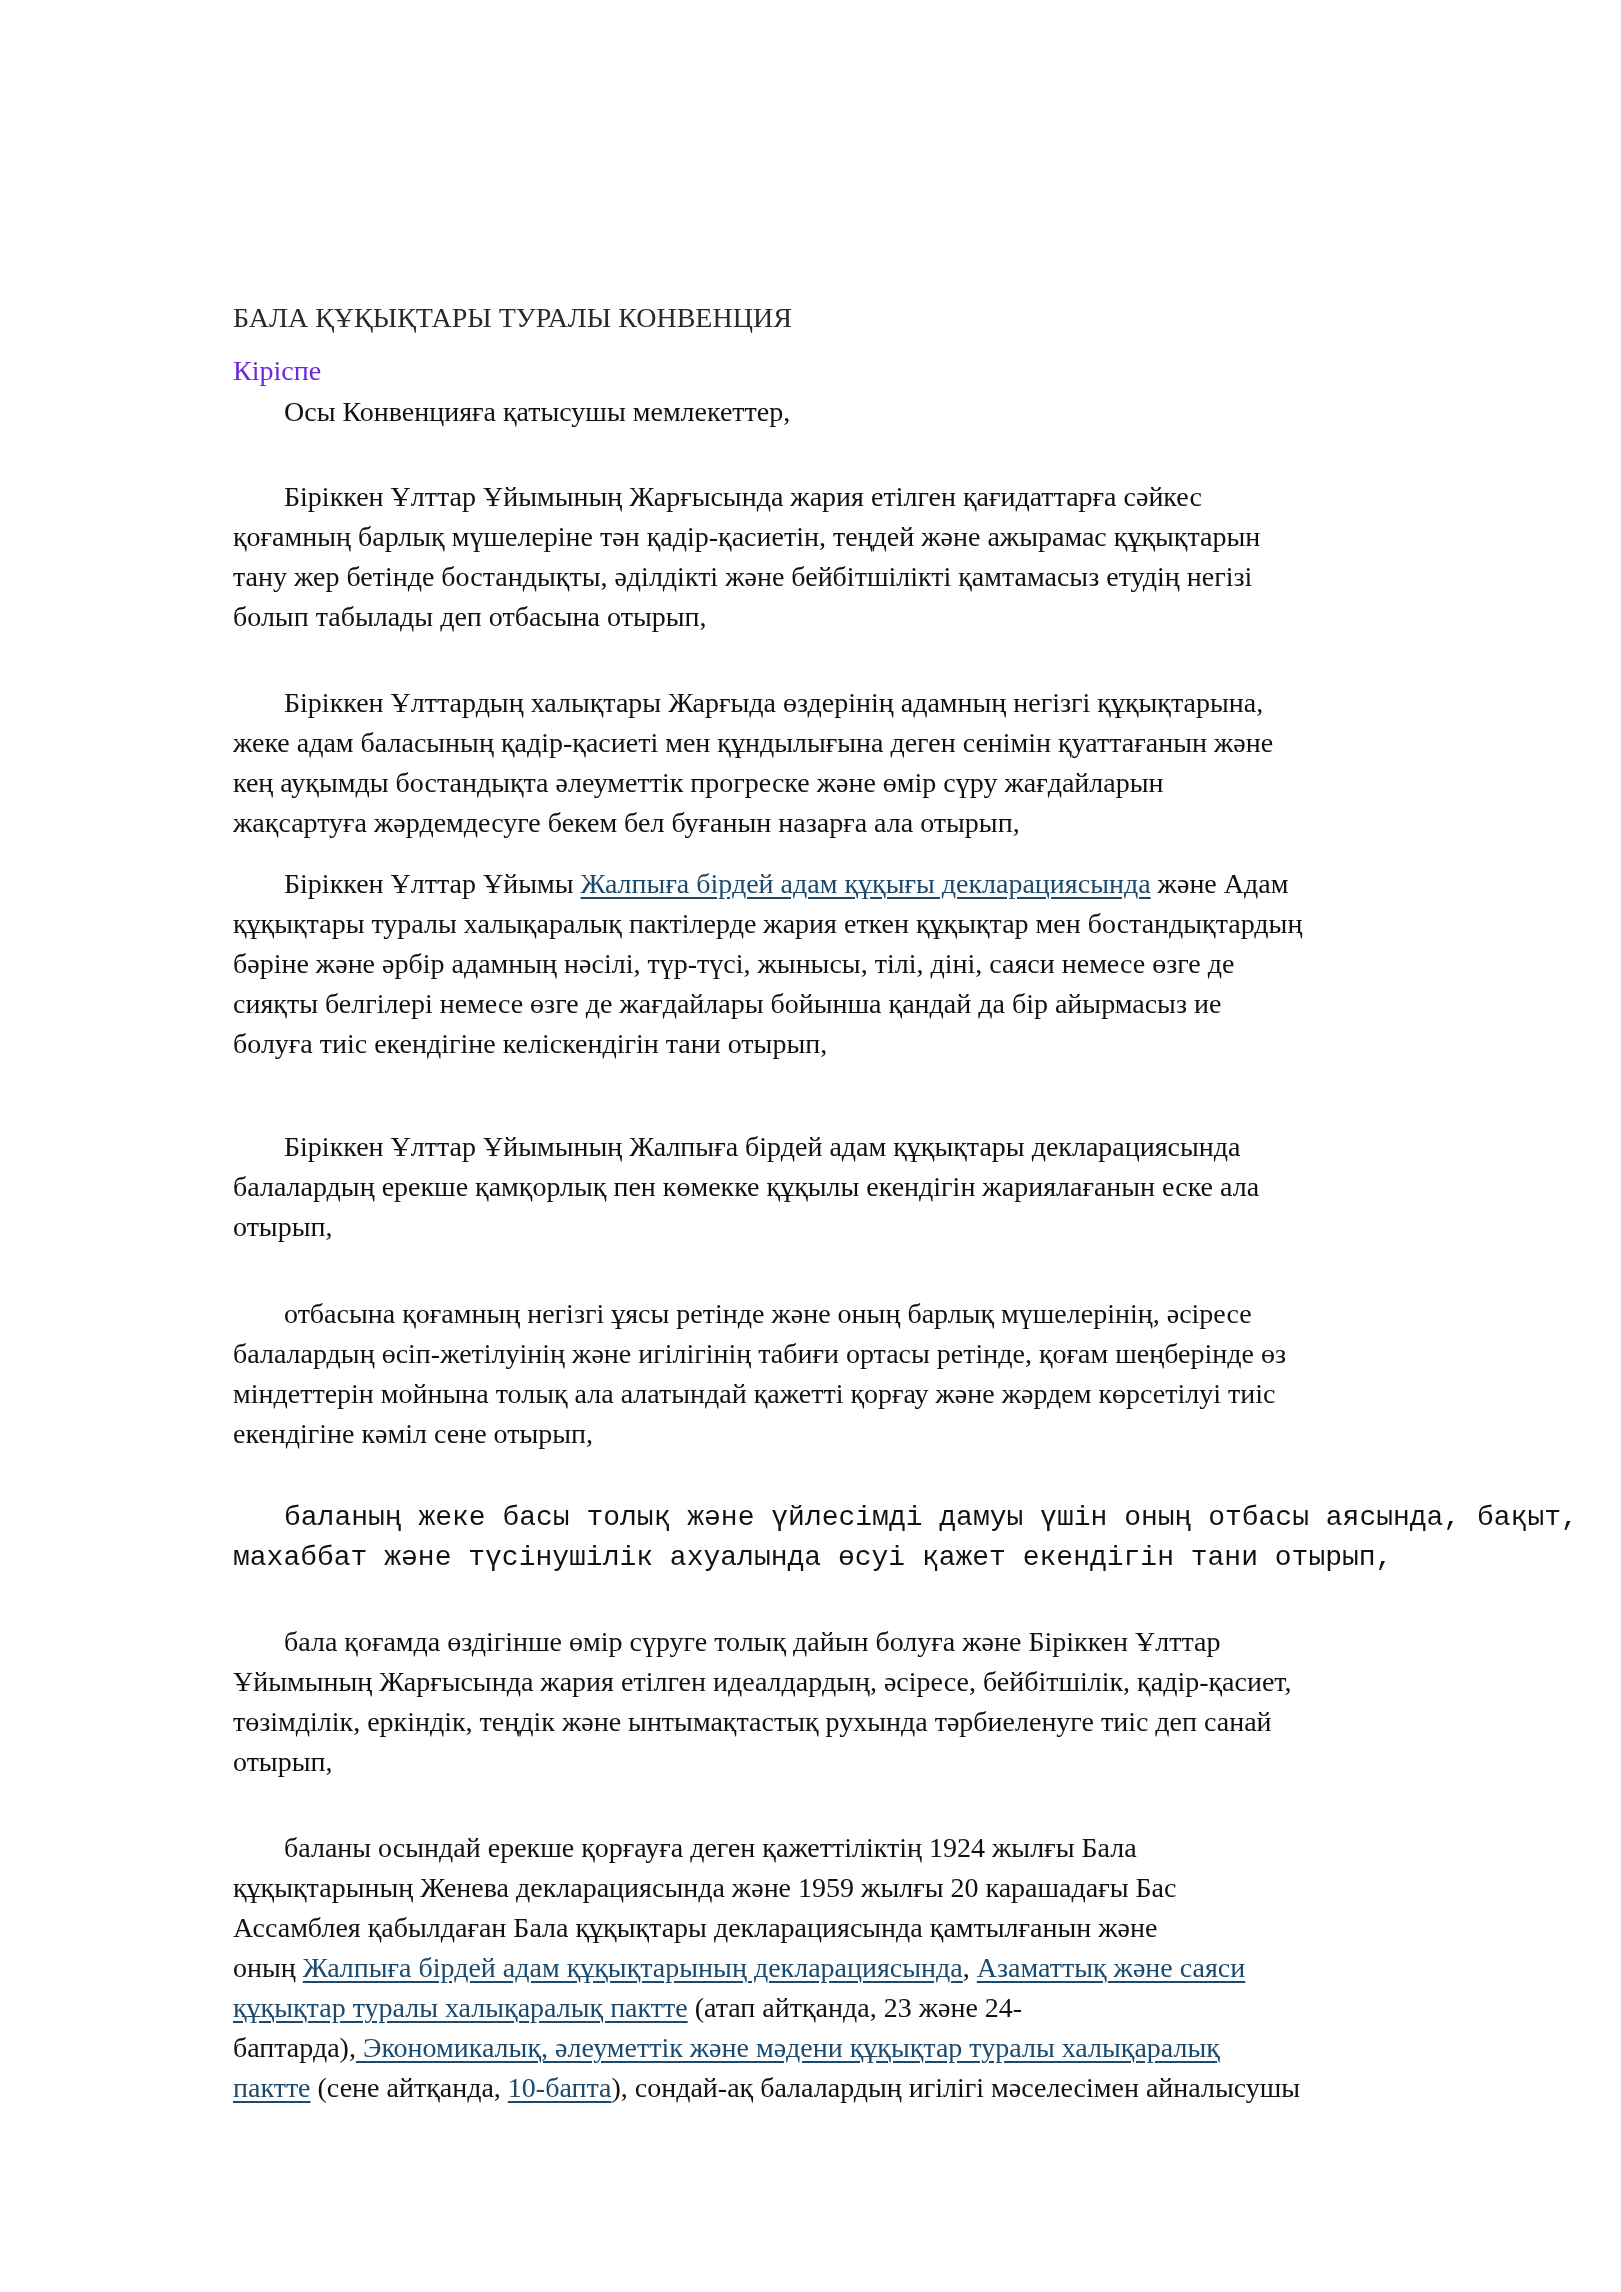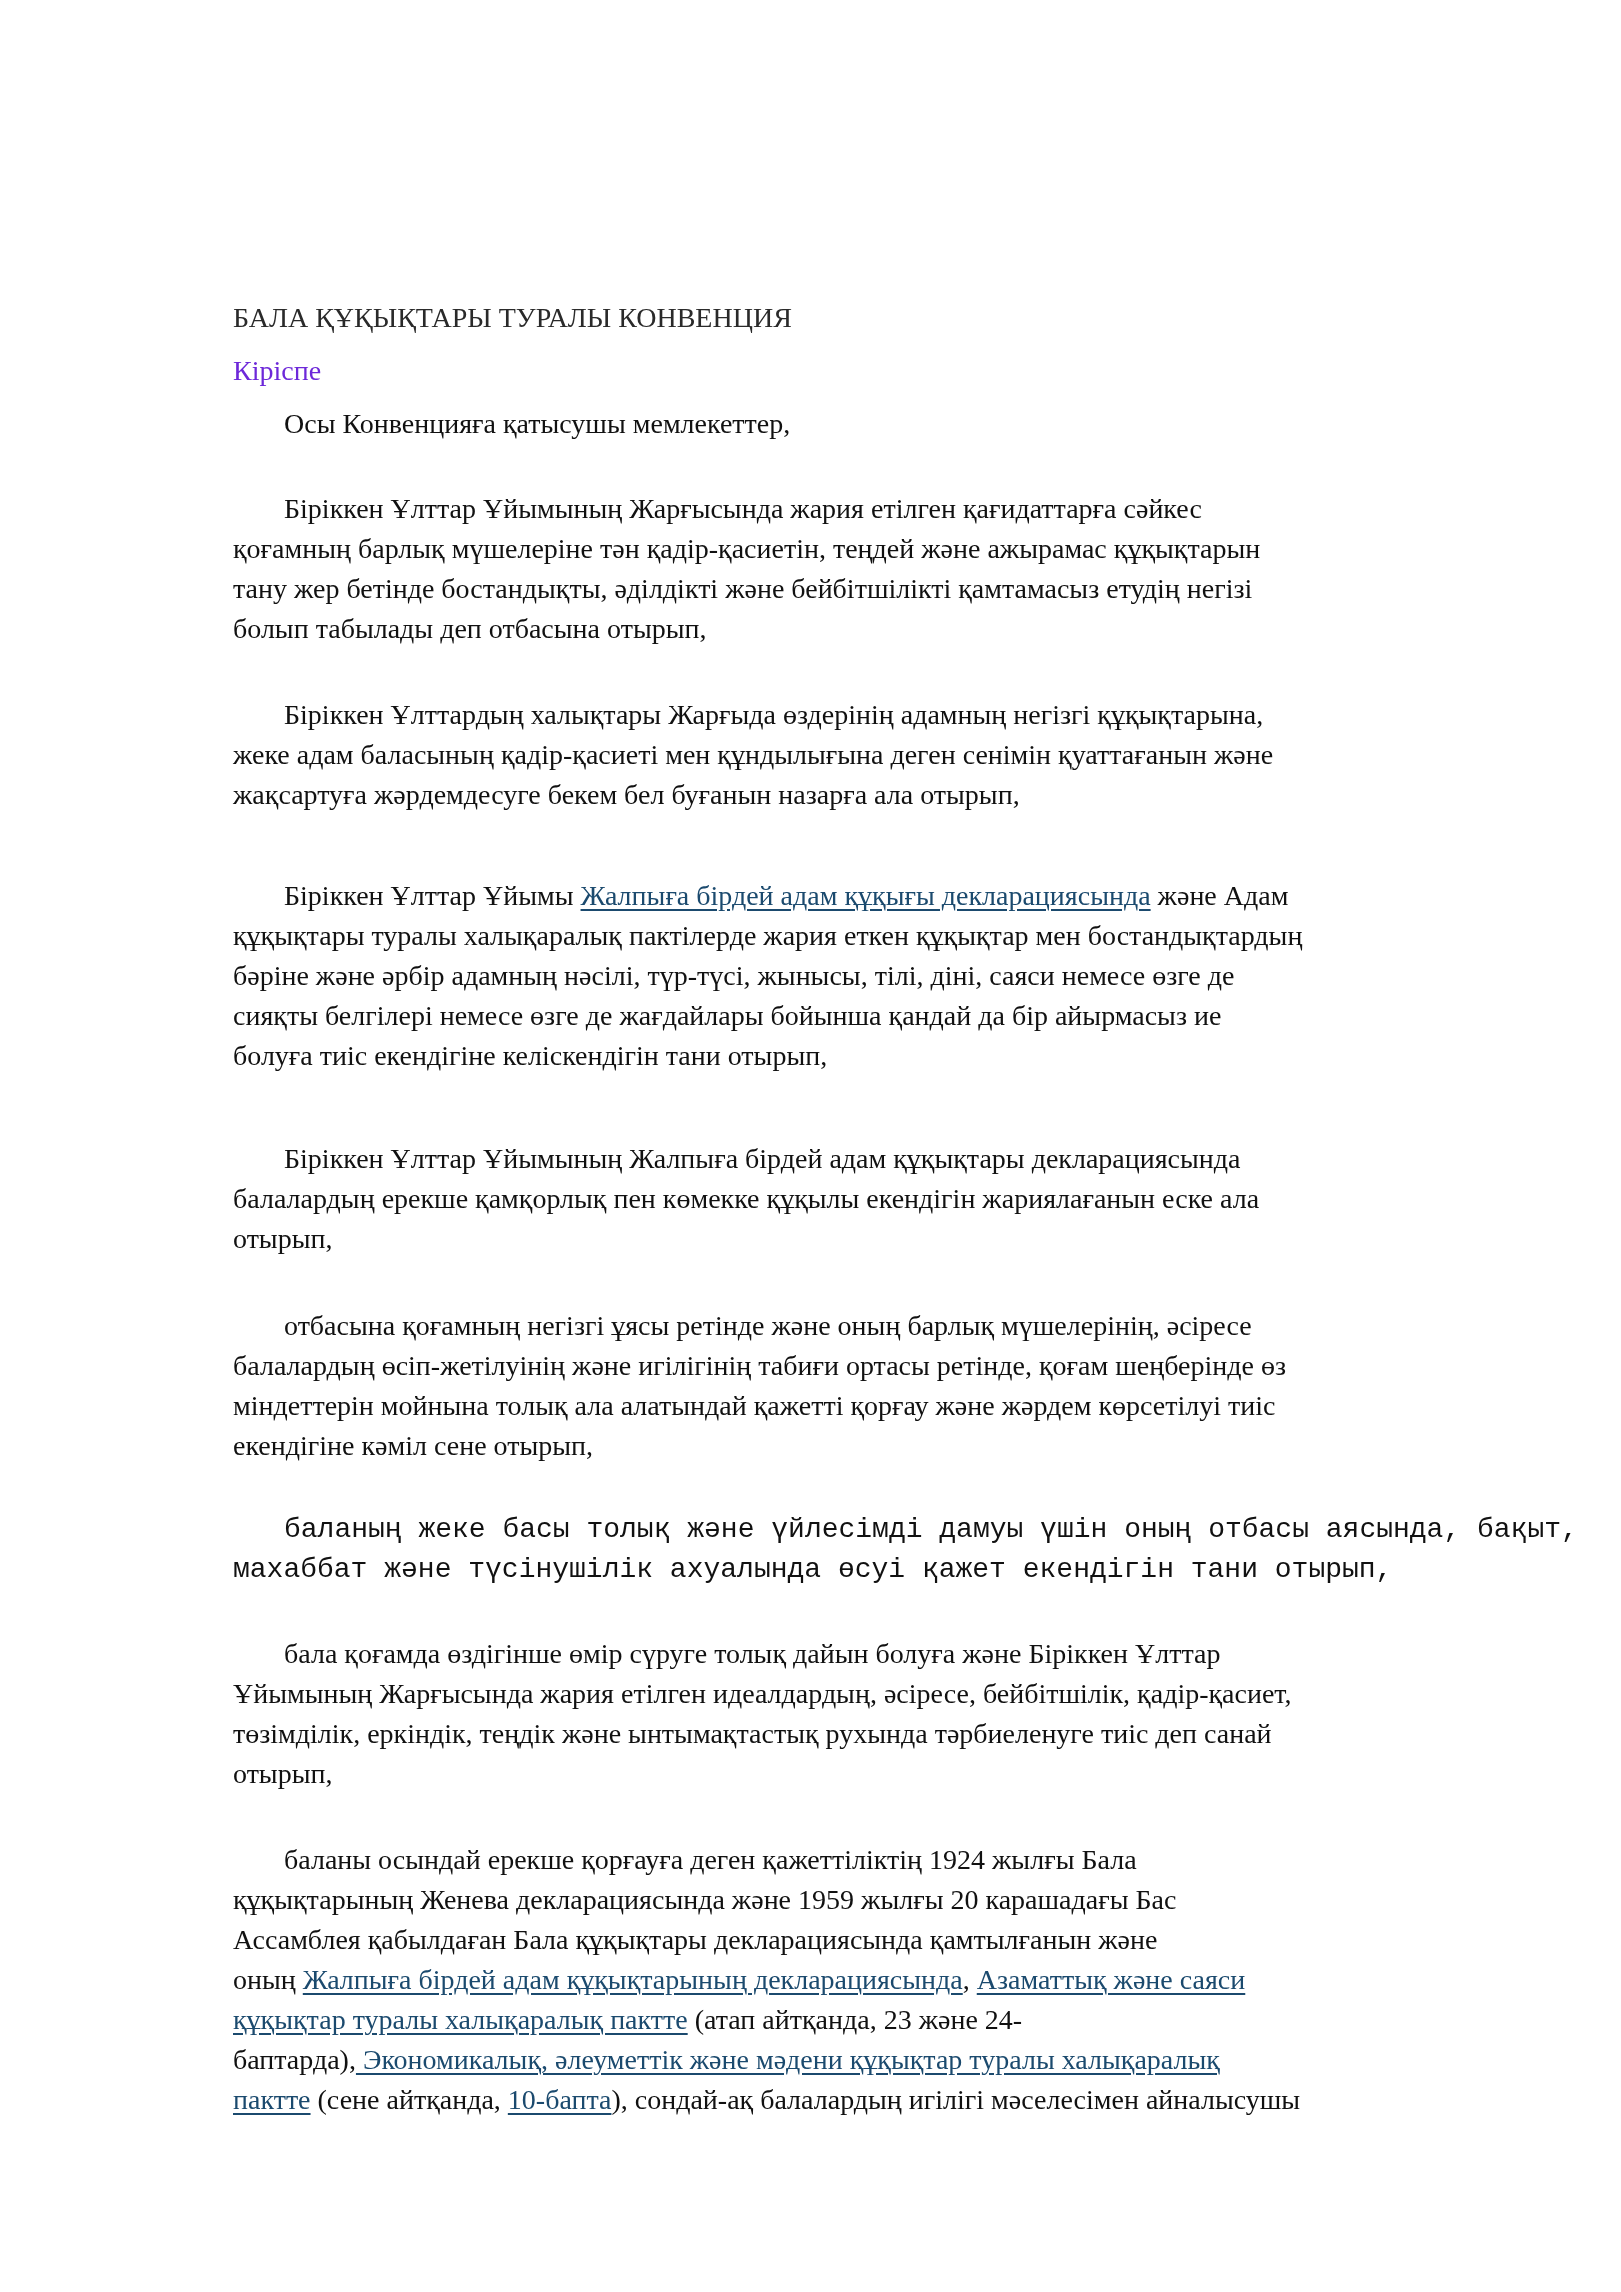--- a/index.html
+++ b/index.html
@@ -4,21 +4,21 @@
 <style>
   html, body { margin: 0; padding: 0; background: #ffffff; }
   body { width: 1621px; height: 2293px; position: relative; overflow: hidden; }
   .page {
     position: absolute; left: 233px; top: 0; width: 1294px;
     font-family: "Liberation Serif", "DejaVu Serif", serif;
     font-size: 28px; color: #111111;
   }
   .title { position: absolute; top: 302px; left: 0; color: #2a2a2a; white-space: nowrap; }
   .subtitle { position: absolute; top: 355px; left: 0; color: #6d28d9; white-space: nowrap; }
-  .para { position: absolute; left: 0; width: 1294px; line-height: 40px; margin-top: 12px; }
+  .para { position: absolute; left: 0; width: 1294px; line-height: 40px; }
   .line { display: block; white-space: nowrap; }
   .indent { padding-left: 51px; }
   a.link { color: #1b4a6e; text-decoration: underline; text-decoration-thickness: 2px; text-underline-offset: 3.9px; }
 </style>
 </head>
 <body>
 
 <div class="page">
 
   <div class="title">БАЛА ҚҰҚЫҚТАРЫ ТУРАЛЫ КОНВЕНЦИЯ</div>
@@ -31,20 +31,21 @@
   <div class="para" style="top:477px;">
     <span class="line indent">Біріккен Ұлттар Ұйымының Жарғысында жария етілген қағидаттарға сәйкес</span>
     <span class="line">қоғамның барлық мүшелеріне тән қадір-қасиетін, теңдей және ажырамас құқықтарын</span>
     <span class="line">тану жер бетінде бостандықты, әділдікті және бейбітшілікті қамтамасыз етудің негізі</span>
     <span class="line">болып табылады деп отбасына отырып,</span>
   </div>
 
   <div class="para" style="top:683px;">
     <span class="line indent">Біріккен Ұлттардың халықтары Жарғыда өздерінің адамның негізгі құқықтарына,</span>
     <span class="line">жеке адам баласының қадір-қасиеті мен құндылығына деген сенімін қуаттағанын және</span>
+    <span class="line">кең ауқымды бостандықта әлеуметтік прогреске және өмір сүру жағдайларын</span>
     <span class="line">жақсартуға жәрдемдесуге бекем бел буғанын назарға ала отырып,</span>
   </div>
 
   <div class="para" style="top:864px;">
     <span class="line indent"><span>Біріккен Ұлттар Ұйымы </span><a class="link">Жалпыға бірдей адам құқығы декларациясында</a><span> және Адам</span></span>
     <span class="line">құқықтары туралы халықаралық пактілерде жария еткен құқықтар мен бостандықтардың</span>
     <span class="line">бәріне және әрбір адамның нәсілі, түр-түсі, жынысы, тілі, діні, саяси немесе өзге де</span>
     <span class="line">сияқты белгілері немесе өзге де жағдайлары бойынша қандай да бір айырмасыз ие</span>
     <span class="line">болуға тиіс екендігіне келіскендігін тани отырып,</span>
   </div>

